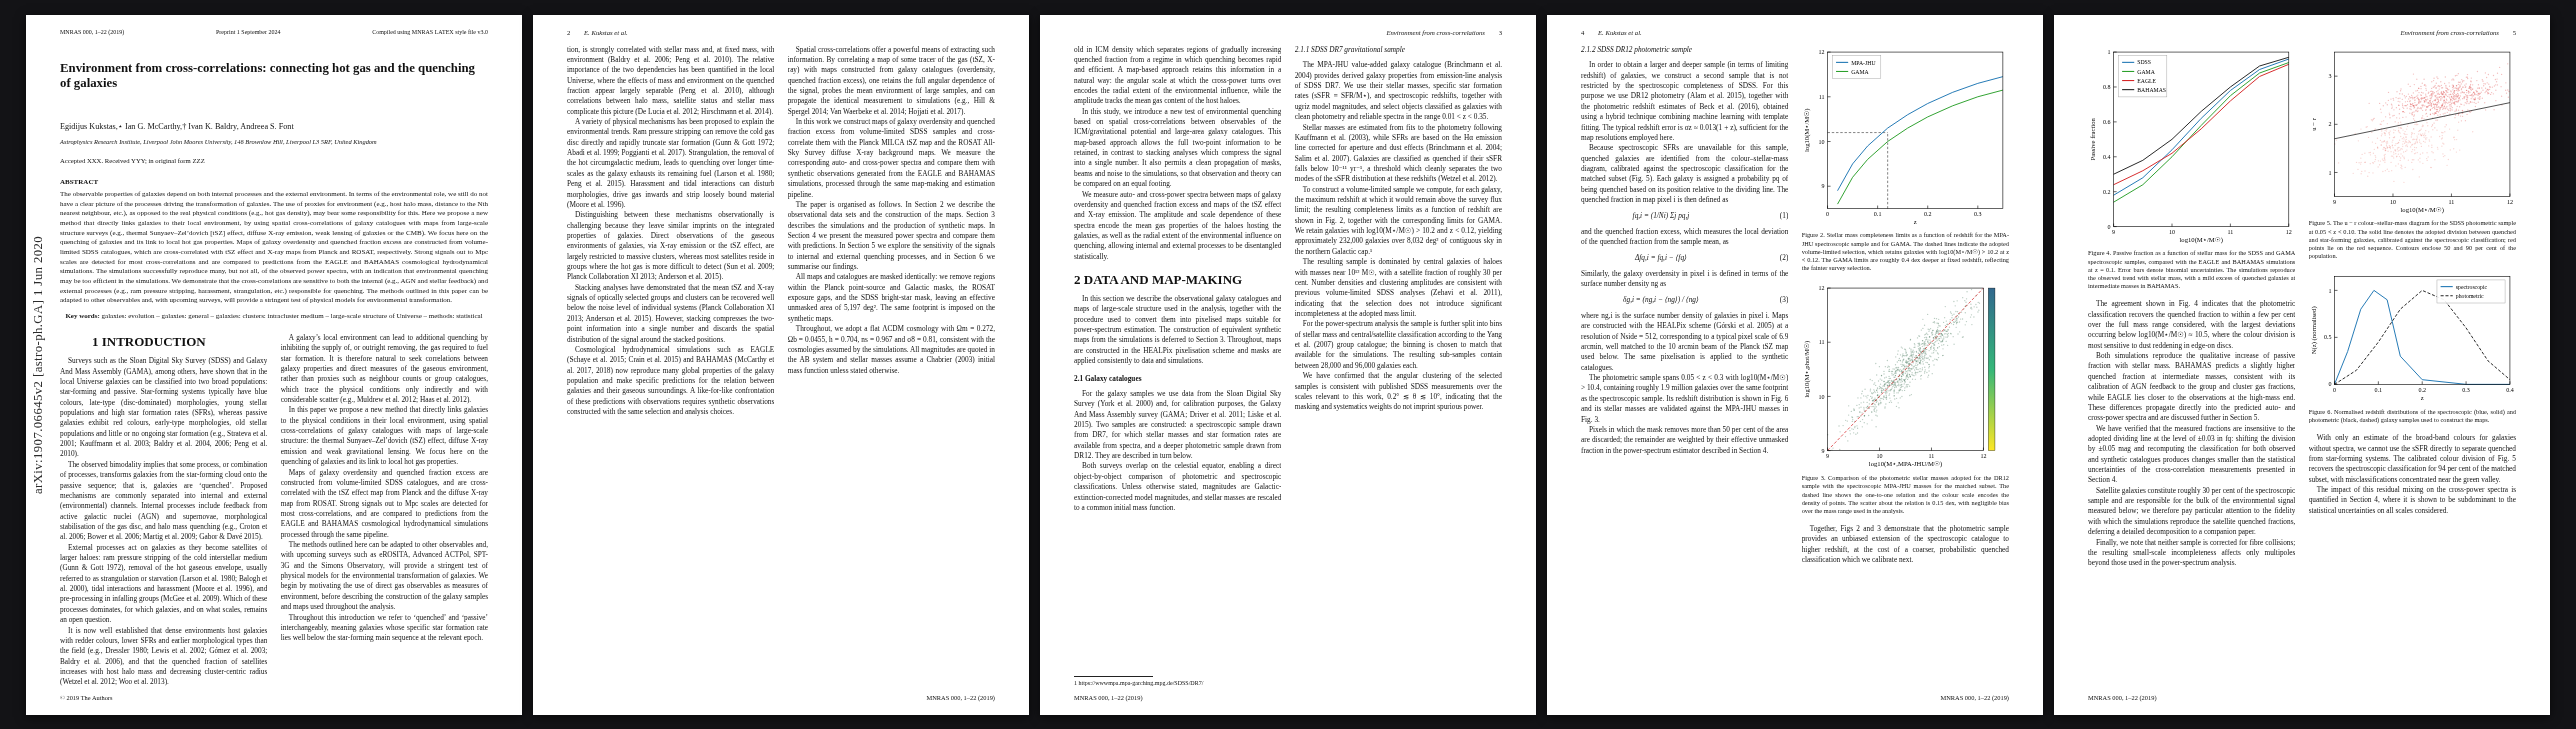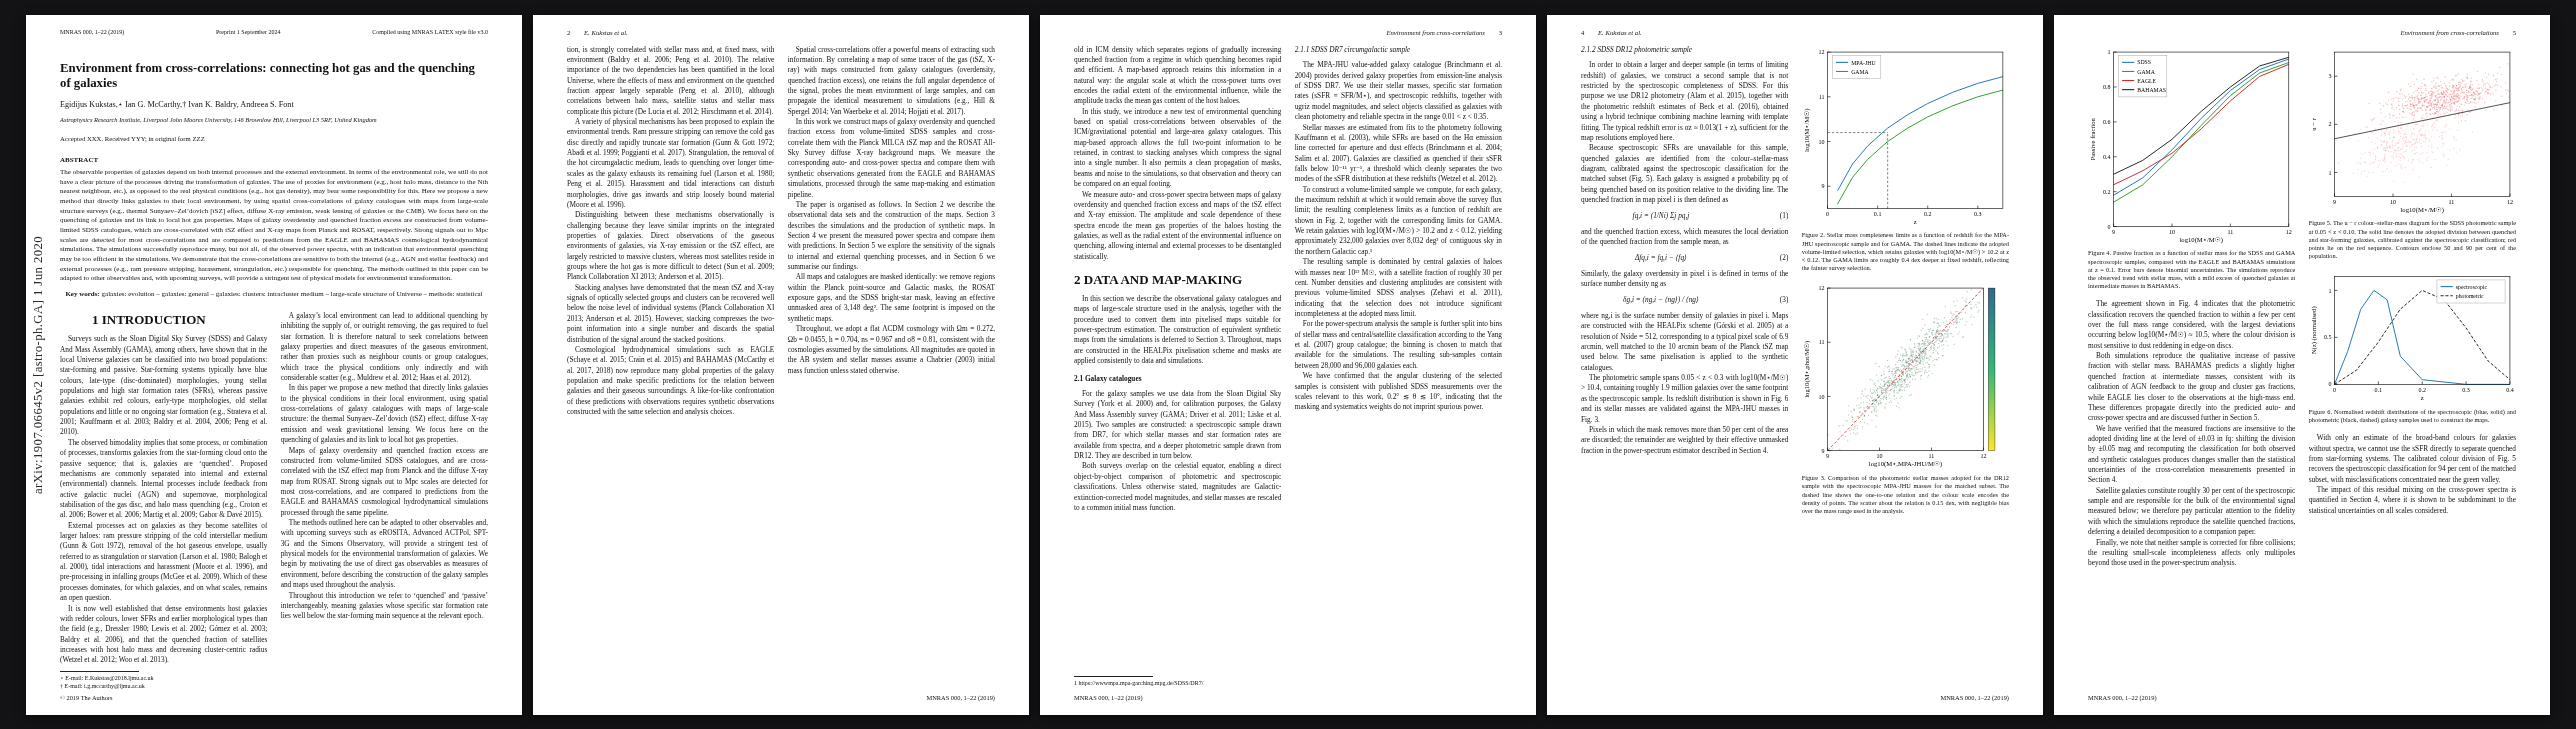--- a/index.html
+++ b/index.html
@@ -16,21 +16,21 @@
   }
   p { margin:0; text-indent:1.1em; }
   .pars.cont > p:first-child { text-indent:0; }
 
   
   .p1-header { position:absolute; top:13.4px; left:34px; right:34px;
     display:flex; justify-content:space-between; font-size:6px; text-align:left; }
   .p1-body { position:absolute; top:24px; left:34px; right:34px; bottom:24px;
     display:flex; flex-direction:column; }
   .title { font-size:12.8px; font-weight:bold; line-height:1.25; margin:22px 0 0; text-align:left; }
-  .authors { font-size:8.2px; margin-top:7px; text-align:left; }
+  .authors { font-size:8.2px; margin-top:29px; text-align:left; }
   .affil { font-size:6.4px; font-style:italic; margin-top:4.3px; text-align:left; }
   .dates { font-size:6.7px; margin-top:9.7px; text-align:left; }
   .abstract-label { font-weight:bold; font-size:7px; margin-top:12px; text-align:left; }
   .abstract-text { margin-top:2.4px; font-size:7px; line-height:1.38; }
   .keywords { margin-top:6px; font-size:7px; text-align:center; }
   .kw-label { font-weight:bold; }
   .p1-cols { flex:1; display:flex; gap:13.4px; margin-top:11px; overflow:hidden; }
 
   
   .col { flex:1; overflow:hidden; display:flex; flex-direction:column; min-width:0; }
@@ -135,21 +135,21 @@
             <p>Distinguishing between these mechanisms observationally is challenging because they leave similar imprints on the integrated properties of galaxies. Direct observations of the gaseous environments of galaxies, via X-ray emission or the tSZ effect, are largely restricted to massive clusters, whereas most satellites reside in groups where the hot gas is more difficult to detect (Sun et al. 2009; Planck Collaboration XI 2013; Anderson et al. 2015).</p>
             <p>Stacking analyses have demonstrated that the mean tSZ and X-ray signals of optically selected groups and clusters can be recovered well below the noise level of individual systems (Planck Collaboration XI 2013; Anderson et al. 2015). However, stacking compresses the two-point information into a single number and discards the spatial distribution of the signal around the stacked positions.</p>
             <p>Cosmological hydrodynamical simulations such as EAGLE (Schaye et al. 2015; Crain et al. 2015) and BAHAMAS (McCarthy et al. 2017, 2018) now reproduce many global properties of the galaxy population and make specific predictions for the relation between galaxies and their gaseous surroundings. A like-for-like confrontation of these predictions with observations requires synthetic observations constructed with the same selection and analysis choices.</p>
           </div>
       </div>
       <div class="col">
         <div class="pars">
             <p>Spatial cross-correlations offer a powerful means of extracting such information. By correlating a map of some tracer of the gas (tSZ, X-ray) with maps constructed from galaxy catalogues (overdensity, quenched fraction excess), one retains the full angular dependence of the signal, probes the mean environment of large samples, and can propagate the identical measurement to simulations (e.g., Hill &amp; Spergel 2014; Van Waerbeke et al. 2014; Hojjati et al. 2017).</p>
             <p>In this work we construct maps of galaxy overdensity and quenched fraction excess from volume-limited SDSS samples and cross-correlate them with the Planck MILCA tSZ map and the ROSAT All-Sky Survey diffuse X-ray background maps. We measure the corresponding auto- and cross-power spectra and compare them with synthetic observations generated from the EAGLE and BAHAMAS simulations, processed through the same map-making and estimation pipeline.</p>
             <p>The paper is organised as follows. In Section 2 we describe the observational data sets and the construction of the maps. Section 3 describes the simulations and the production of synthetic maps. In Section 4 we present the measured power spectra and compare them with predictions. In Section 5 we explore the sensitivity of the signals to internal and external quenching processes, and in Section 6 we summarise our findings.</p>
-            <p>All maps and catalogues are masked identically: we remove regions within the Planck point-source and Galactic masks, the ROSAT exposure gaps, and the SDSS bright-star mask, leaving an effective unmasked area of 3,148 deg². The same footprint is imposed on the synthetic maps.</p>
+            <p>All maps and catalogues are masked identically: we remove regions within the Planck point-source and Galactic masks, the ROSAT exposure gaps, and the SDSS bright-star mask, leaving an effective unmasked area of 5,197 deg². The same footprint is imposed on the synthetic maps.</p>
             <p>Throughout, we adopt a flat ΛCDM cosmology with Ωm = 0.272, Ωb = 0.0455, h = 0.704, ns = 0.967 and σ8 = 0.81, consistent with the cosmologies assumed by the simulations. All magnitudes are quoted in the AB system and stellar masses assume a Chabrier (2003) initial mass function unless stated otherwise.</p>
           </div>
       </div>
     </div>
     <div class="footer f-right">MNRAS 000, 1–22 (2019)</div>
   </div>
 
   <div class="page">
     <div class="running-head rh-odd">
       <span class="rh-title">Environment from cross-correlations</span>
@@ -171,21 +171,21 @@
             <p>For the galaxy samples we use data from the Sloan Digital Sky Survey (York et al. 2000) and, for calibration purposes, the Galaxy And Mass Assembly survey (GAMA; Driver et al. 2011; Liske et al. 2015). Two samples are constructed: a spectroscopic sample drawn from DR7, for which stellar masses and star formation rates are available from spectra, and a deeper photometric sample drawn from DR12. They are described in turn below.</p>
             <p>Both surveys overlap on the celestial equator, enabling a direct object-by-object comparison of photometric and spectroscopic classifications. Unless otherwise stated, magnitudes are Galactic-extinction-corrected model magnitudes, and stellar masses are rescaled to a common initial mass function.</p>
           </div>
         <div class="fn-spacer"></div>
         <div class="footnotes">
           <div class="fn-rule"></div>
           <p>1 https://wwwmpa.mpa-garching.mpg.de/SDSS/DR7/</p>
         </div>
       </div>
       <div class="col">
-        <div class="subsubsec-head">2.1.1 SDSS DR7 circumgalactic sample</div>
+        <div class="subsubsec-head">2.1.1 SDSS DR7 gravitational sample</div>
         <div class="pars">
             <p>The MPA-JHU value-added galaxy catalogue (Brinchmann et al. 2004) provides derived galaxy properties from emission-line analysis of SDSS DR7. We use their stellar masses, specific star formation rates (sSFR ≡ SFR/M⋆), and spectroscopic redshifts, together with ugriz model magnitudes, and select objects classified as galaxies with clean photometry and reliable spectra in the range 0.01 &lt; z &lt; 0.35.</p>
             <p>Stellar masses are estimated from fits to the photometry following Kauffmann et al. (2003), while SFRs are based on the Hα emission line corrected for aperture and dust effects (Brinchmann et al. 2004; Salim et al. 2007). Galaxies are classified as quenched if their sSFR falls below 10⁻¹¹ yr⁻¹, a threshold which cleanly separates the two modes of the sSFR distribution at these redshifts (Wetzel et al. 2012).</p>
             <p>To construct a volume-limited sample we compute, for each galaxy, the maximum redshift at which it would remain above the survey flux limit; the resulting completeness limits as a function of redshift are shown in Fig. 2, together with the corresponding limits for GAMA. We retain galaxies with log10(M⋆/M☉) &gt; 10.2 and z &lt; 0.12, yielding approximately 232,000 galaxies over 8,032 deg² of contiguous sky in the northern Galactic cap.¹</p>
             <p>The resulting sample is dominated by central galaxies of haloes with masses near 10¹² M☉, with a satellite fraction of roughly 30 per cent. Number densities and clustering amplitudes are consistent with previous volume-limited SDSS analyses (Zehavi et al. 2011), indicating that the selection does not introduce significant incompleteness at the adopted mass limit.</p>
             <p>For the power-spectrum analysis the sample is further split into bins of stellar mass and central/satellite classification according to the Yang et al. (2007) group catalogue; the binning is chosen to match that available for the simulations. The resulting sub-samples contain between 28,000 and 96,000 galaxies each.</p>
             <p>We have confirmed that the angular clustering of the selected samples is consistent with published SDSS measurements over the scales relevant to this work, 0.2° ≲ θ ≲ 10°, indicating that the masking and systematics weights do not imprint spurious power.</p>
           </div>
       </div>
     </div>
@@ -1181,20 +1181,23 @@
                   <linearGradient id="cb1" x1="0" y1="1" x2="0" y2="0">
                     <stop offset="0" stop-color="#fde725"></stop>
                     <stop offset="0.5" stop-color="#35b779"></stop>
                     <stop offset="1" stop-color="#31688e"></stop>
                   </linearGradient>
                 </defs>
                 <rect x="307" y="10" width="11" height="268" fill="url(#cb1)" stroke="#000" stroke-width="0.6"></rect>
               </svg></div>
           <div class="caption">Figure 3. Comparison of the photometric stellar masses adopted for the DR12 sample with the spectroscopic MPA-JHU masses for the matched subset. The dashed line shows the one-to-one relation and the colour scale encodes the density of points. The scatter about the relation is 0.15 dex, with negligible bias over the mass range used in the analysis.</div>
         </div>
+        <div class="pars">
+            <p>Together, Figs 2 and 3 demonstrate that the photometric sample provides an unbiased extension of the spectroscopic catalogue to higher redshift, at the cost of a coarser, probabilistic quenched classification which we calibrate next.</p>
+          </div>
       </div>
     </div>
     <div class="footer f-right">MNRAS 000, 1–22 (2019)</div>
   </div>
 
   <div class="page">
     <div class="running-head rh-odd">
       <span class="rh-title">Environment from cross-correlations</span>
       <span class="rh-num">5</span>
     </div>

